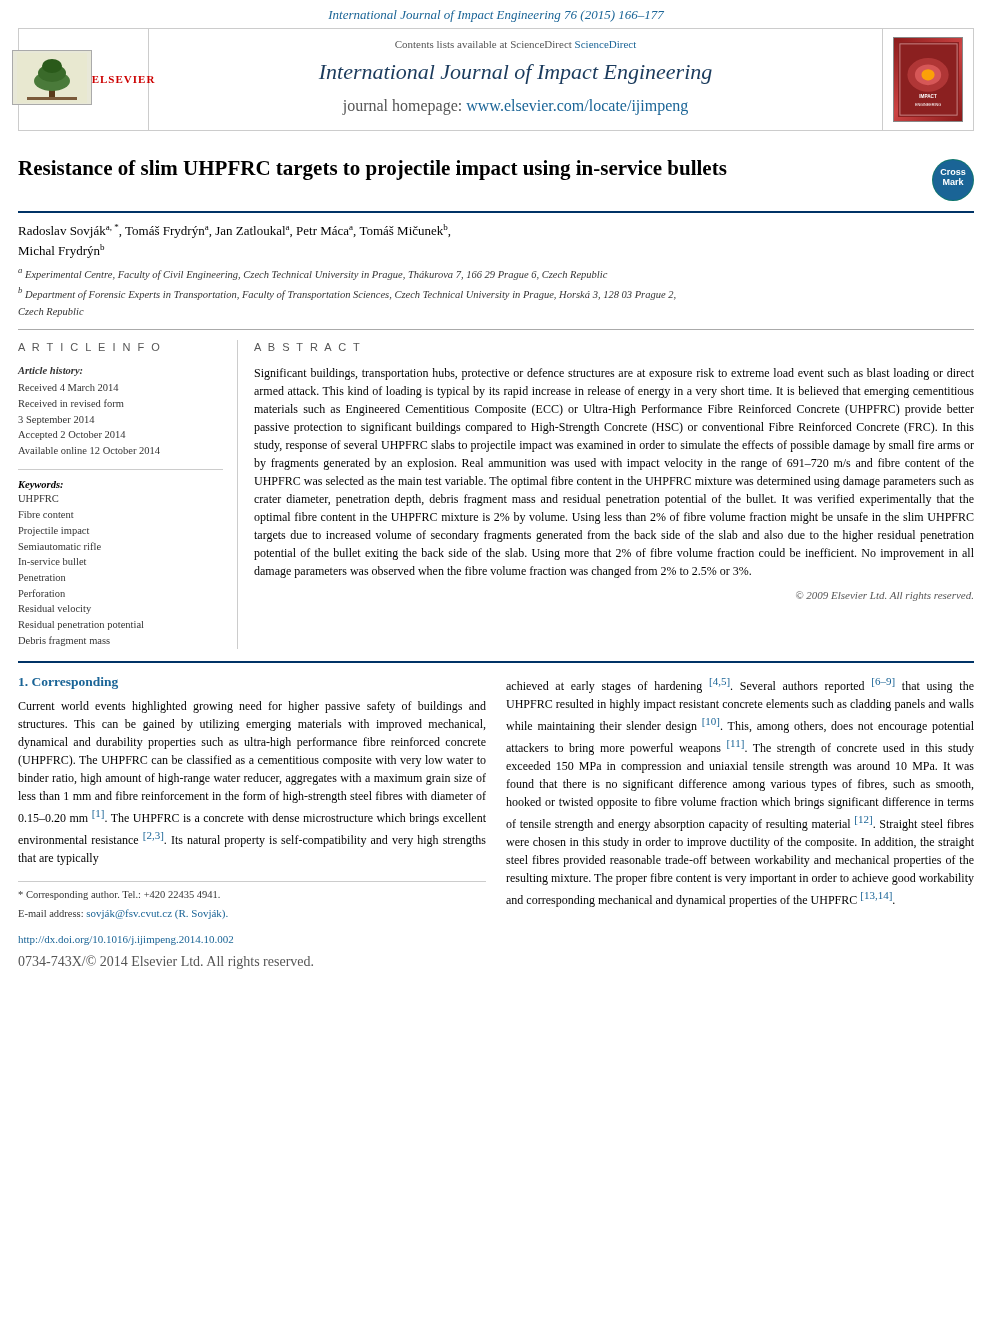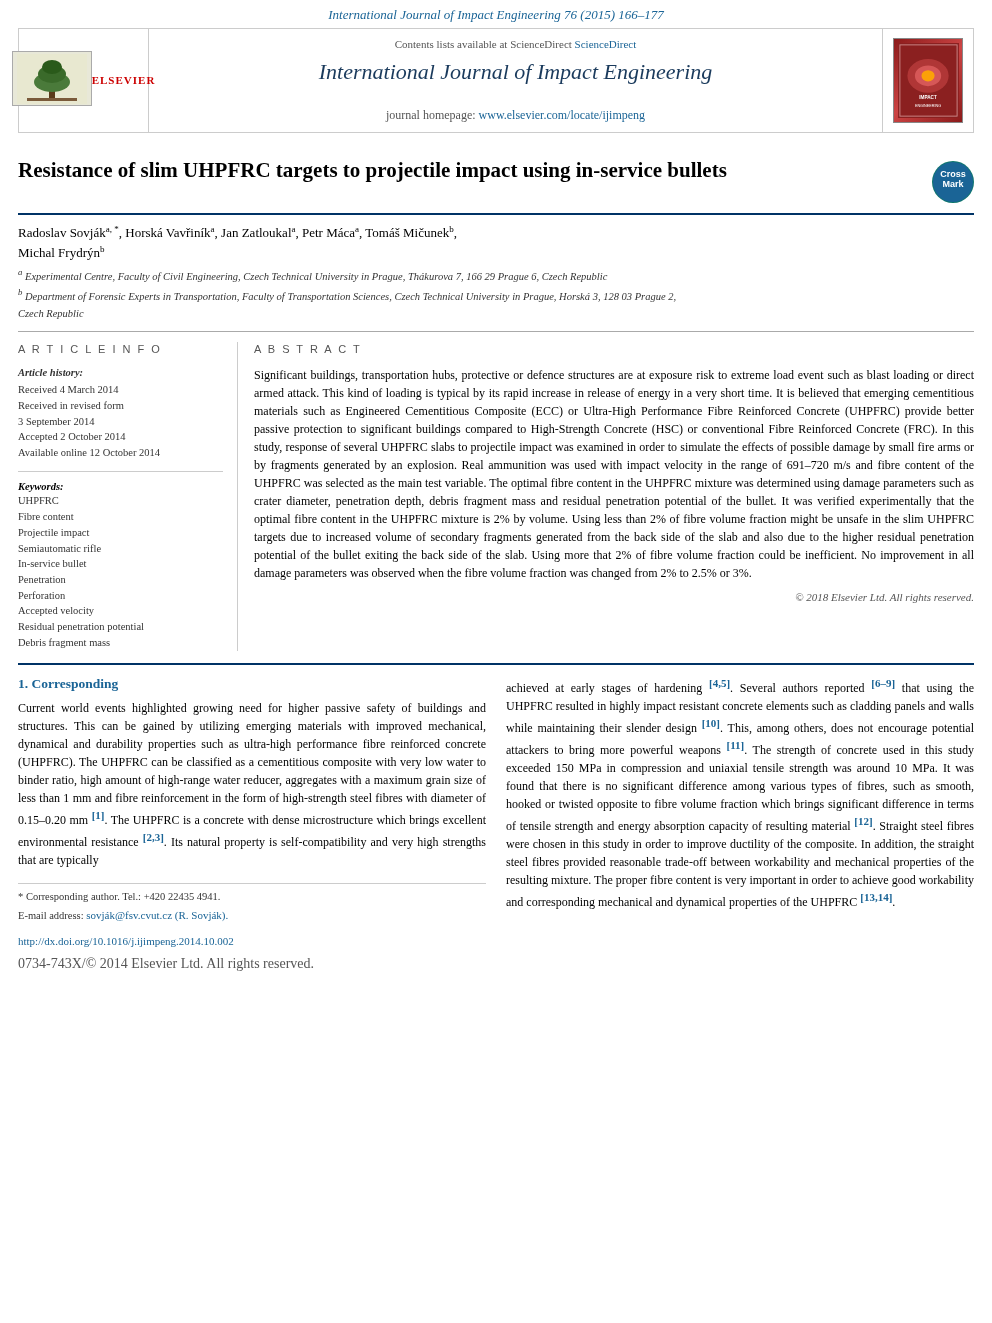--- a/index.html
+++ b/index.html
@@ -70,23 +70,23 @@
     .sciencedirect-line a { color: #1a6496; text-decoration: none; }
     .journal-title {
       font-size: 22px;
       font-style: italic;
       color: #1a3a5c;
       text-align: center;
       margin: 4px 8px;
       font-weight: normal;
     }
     .journal-homepage {
-      font-size: 12px;
-      color: #555;
-      margin-top: 16px;
+      font-size: 16px;
+      color: #555;
+      margin-top: 4px;
     }
     .journal-homepage a { color: #1a6496; text-decoration: none; }
     .header-right {
       width: 90px;
       display: flex;
       align-items: center;
       justify-content: center;
       padding: 8px;
     }
     .journal-cover {
@@ -251,21 +251,20 @@
       line-height: 1.5;
       color: #000;
     }
     .body-text p { margin-bottom: 6px; text-indent: 14px; }
     .body-text p:first-child { text-indent: 0; }
     .ref-link {
       color: #1a6496;
       text-decoration: none;
       font-size: 11px;
       vertical-align: super;
-      font-weight: bold;
     }
     .footnote-area {
       border-top: 1px solid #ccc;
       margin-top: 14px;
       padding-top: 6px;
     }
     .footnote-text {
       font-size: 10.5px;
       color: #333;
       margin-bottom: 3px;
@@ -342,21 +341,21 @@
           <circle cx="21" cy="21" r="20" fill="#1a6496"></circle>
           <text x="21" y="16" text-anchor="middle" fill="#fff" font-size="9" font-family="Arial" font-weight="bold">Cross</text>
           <text x="21" y="26" text-anchor="middle" fill="#fff" font-size="9" font-family="Arial" font-weight="bold">Mark</text>
         </svg>
       </div>
     </div>
   </div>
 
   <div class="authors-line">
     <span>Radoslav Sovják</span><span class="author-sup">a, *</span>,
-    <span>Horská Vavřiník</span><span class="author-sup">a</span>,
+    <span>Tomáš Frydrýn</span><span class="author-sup">a</span>,
     <span>Jan Zatloukal</span><span class="author-sup">a</span>,
     <span>Petr Máca</span><span class="author-sup">a</span>,
     <span>Tomáš Mičunek</span><span class="author-sup">b</span>,<br>
     <span>Michal Frydrýn</span><span class="author-sup">b</span>
   </div>
 
   <div class="affiliations">
     <div class="affil-line">
       <sup>a</sup> Experimental Centre, Faculty of Civil Engineering, Czech Technical University in Prague, Thákurova 7, 166 29 Prague 6, Czech Republic
     </div>
@@ -380,29 +379,29 @@
       <hr class="divider-thin">
       <div class="keywords-block">
         <div class="kw-title">Keywords:</div>
         <div class="kw-item">UHPFRC</div>
         <div class="kw-item">Fibre content</div>
         <div class="kw-item">Projectile impact</div>
         <div class="kw-item">Semiautomatic rifle</div>
         <div class="kw-item">In-service bullet</div>
         <div class="kw-item">Penetration</div>
         <div class="kw-item">Perforation</div>
-        <div class="kw-item">Accepted velocity</div>
+        <div class="kw-item">Residual velocity</div>
         <div class="kw-item">Residual penetration potential</div>
         <div class="kw-item">Debris fragment mass</div>
       </div>
     </div>
     <div class="right-col">
       <div class="section-heading">A B S T R A C T</div>
       <div class="abstract-text">Significant buildings, transportation hubs, protective or defence structures are at exposure risk to extreme load event such as blast loading or direct armed attack. This kind of loading is typical by its rapid increase in release of energy in a very short time. It is believed that emerging cementitious materials such as Engineered Cementitious Composite (ECC) or Ultra-High Performance Fibre Reinforced Concrete (UHPFRC) provide better passive protection to significant buildings compared to High-Strength Concrete (HSC) or conventional Fibre Reinforced Concrete (FRC). In this study, response of several UHPFRC slabs to projectile impact was examined in order to simulate the effects of possible damage by small fire arms or by fragments generated by an explosion. Real ammunition was used with impact velocity in the range of 691–720 m/s and fibre content of the UHPFRC was selected as the main test variable. The optimal fibre content in the UHPFRC mixture was determined using damage parameters such as crater diameter, penetration depth, debris fragment mass and residual penetration potential of the bullet. It was verified experimentally that the optimal fibre content in the UHPFRC mixture is 2% by volume. Using less than 2% of fibre volume fraction might be unsafe in the slim UHPFRC targets due to increased volume of secondary fragments generated from the back side of the slab and also due to the higher residual penetration potential of the bullet exiting the back side of the slab. Using more that 2% of fibre volume fraction could be inefficient. No improvement in all damage parameters was observed when the fibre volume fraction was changed from 2% to 2.5% or 3%.</div>
-      <div class="copyright-line">© 2018 Elsevier Ltd. All rights reserved.</div>
+      <div class="copyright-line">© 2009 Elsevier Ltd. All rights reserved.</div>
     </div>
   </div>
 
   <hr class="divider-thick">
 
   <div class="body-section">
     <div class="body-left">
       <div class="section-number"><span>1. </span><span>Corresponding</span></div>
       <div class="body-text">
         <p>Current world events highlighted growing need for higher passive safety of buildings and structures. This can be gained by utilizing emerging materials with improved mechanical, dynamical and durability properties such as ultra-high performance fibre reinforced concrete (UHPFRC). The UHPFRC can be classified as a cementitious composite with very low water to binder ratio, high amount of high-range water reducer, aggregates with a maximum grain size of less than 1 mm and fibre reinforcement in the form of high-strength steel fibres with diameter of 0.15–0.20 mm <a href="#" class="ref-link">[1]</a>. The UHPFRC is a concrete with dense microstructure which brings excellent environmental resistance <a href="#" class="ref-link">[2,3]</a>. Its natural property is self-compatibility and very high strengths that are typically</p>

